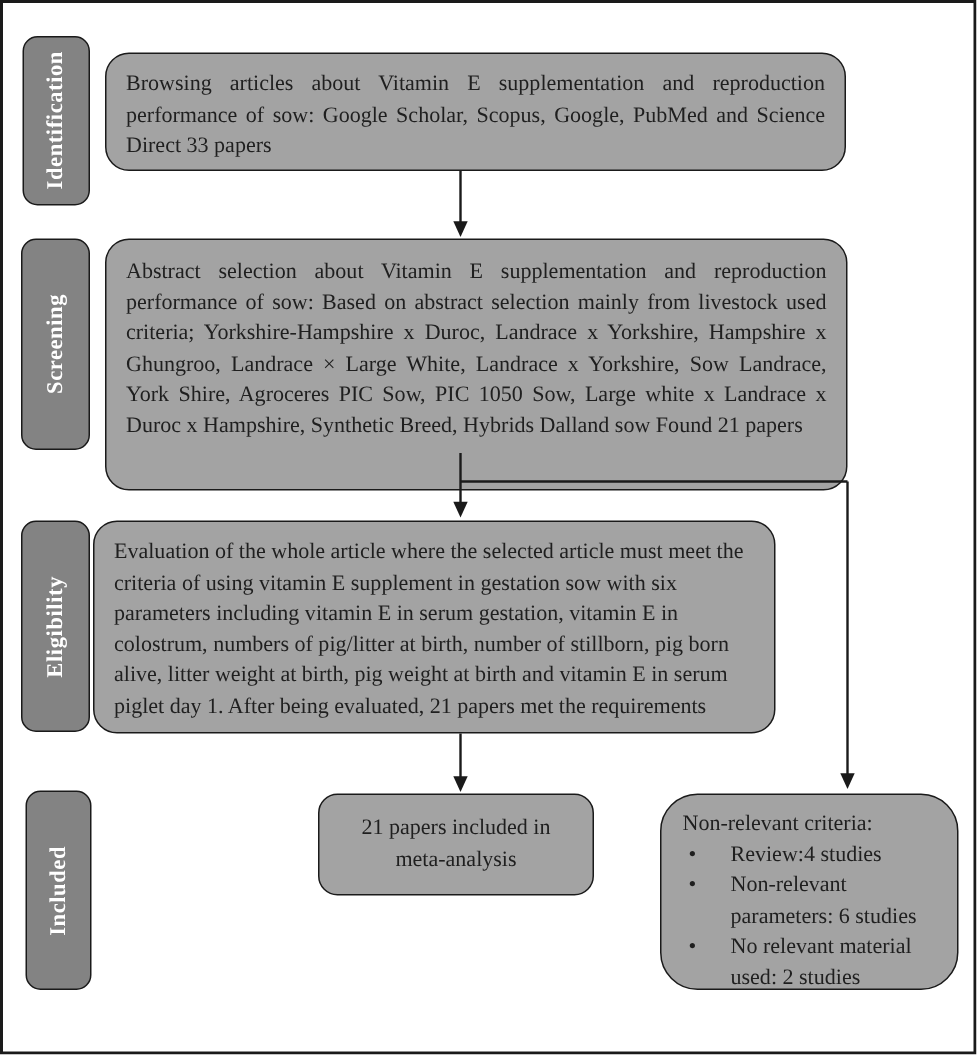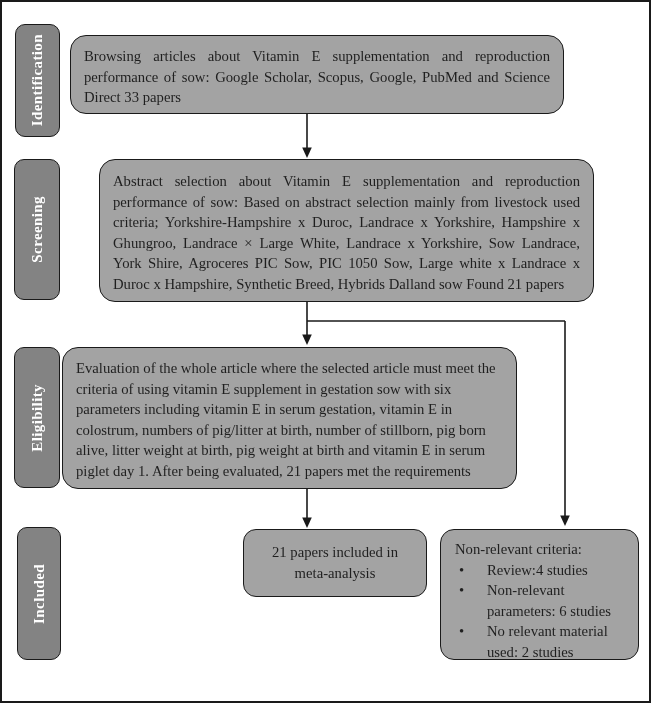--- a/index.html
+++ b/index.html
@@ -42,34 +42,33 @@
     box-sizing: border-box;
     background: #a3a3a3;
     border: 1.6px solid #1a1a1a;
     border-radius: 16px;
     font-size: 14.7px;
     line-height: 20.6px;
   }
   .flowbox .txt { padding: 10px 13px; }
   .justify .txt { text-align: justify; text-justify: inter-word; }
   .b1 { left: 68px;  top: 33px;  width: 494px; height: 79px;  }
-  .b2 { left: 68px;  top: 157px; width: 495px; height: 143px; margin-left: 29px; }
+  .b2 { left: 68px;  top: 157px; width: 495px; height: 168px; }
   .b2 .txt { padding: 11px 13px; }
   .b3 { left: 60px;  top: 345px; width: 455px; height: 142px; }
   .meta {
     left: 210px; top: 527px; width: 184px; height: 68px;
     border-radius: 13px;
     display: flex; align-items: center; justify-content: flex-end;
     text-align: center;
-    margin-left: 31px;
   }
   .meta .txt { padding: 4px 13px; }
   .nonrel {
     left: 438px; top: 527px; width: 199px; height: 131px;
-    border-radius: 14px;
+    border-radius: 25px;
   }
   .nonrel .inner { padding: 9px 10px 6px 14px; }
   .bullet-row { display: flex; }
   .bullet-glyph {
     width: 28px;
     flex: 0 0 28px;
     text-align: left;
     padding-left: 4px;
   }
   .bullet-text { flex: 1 1 auto; }

